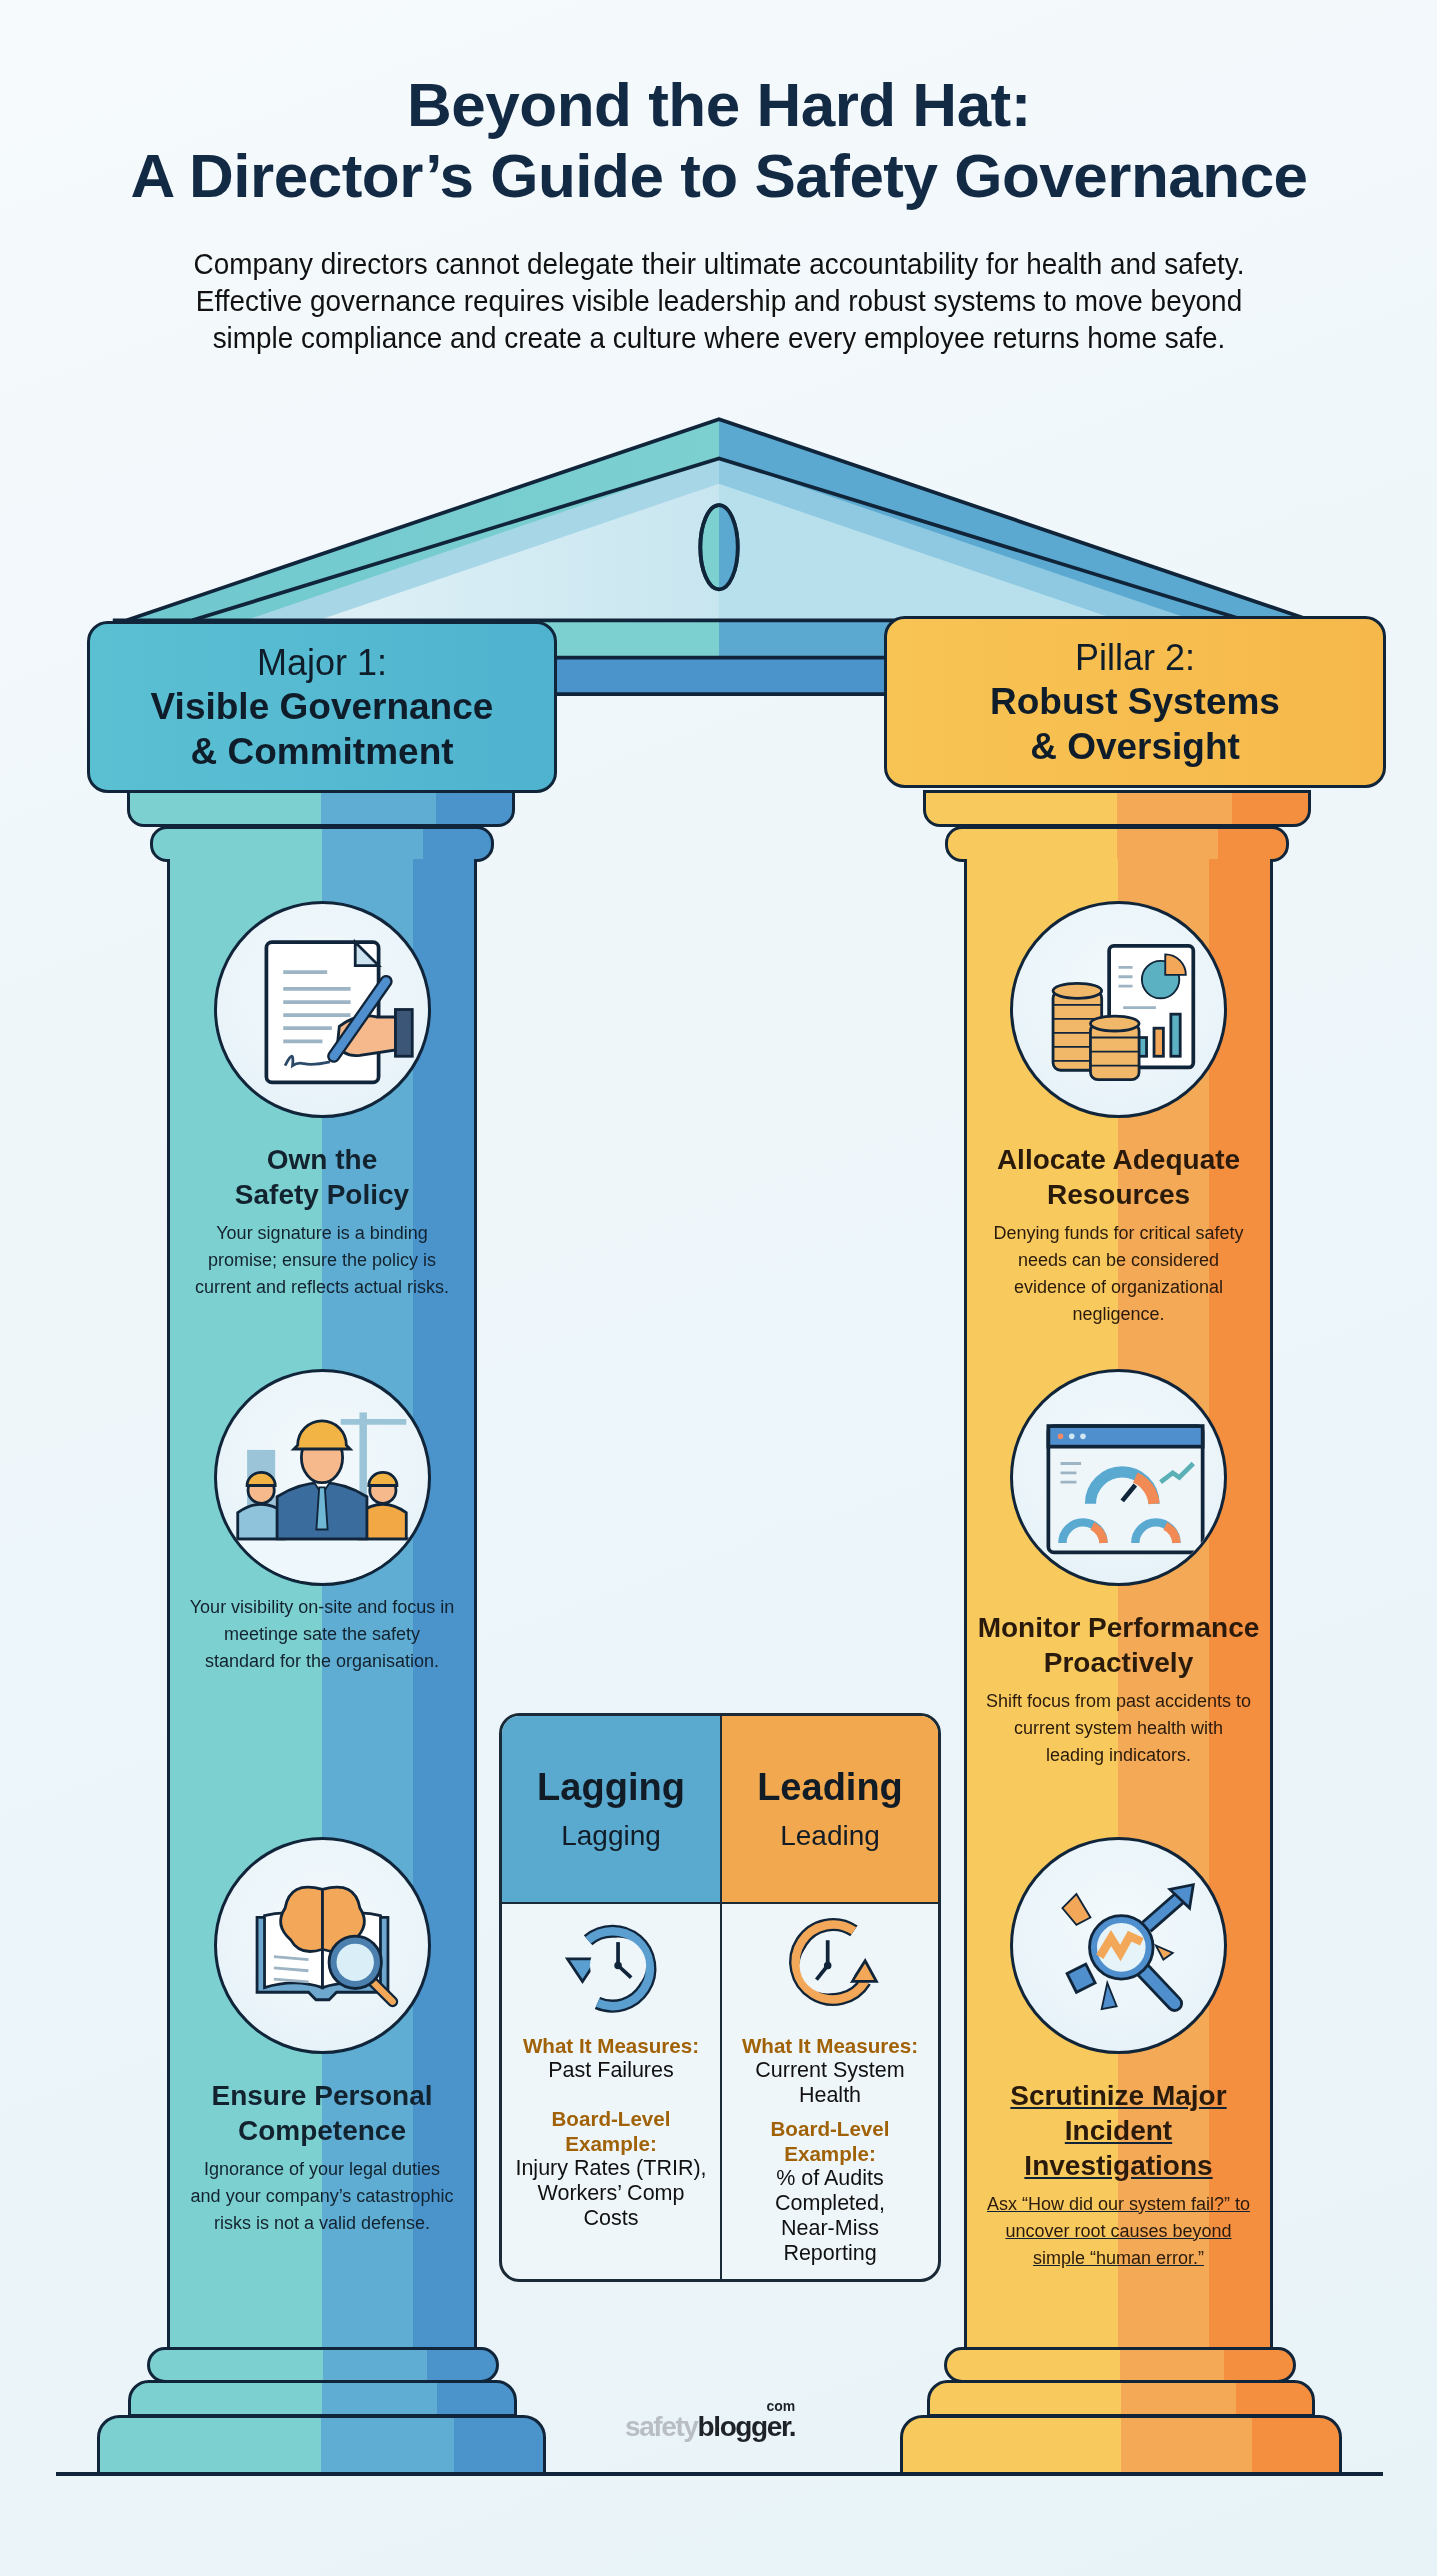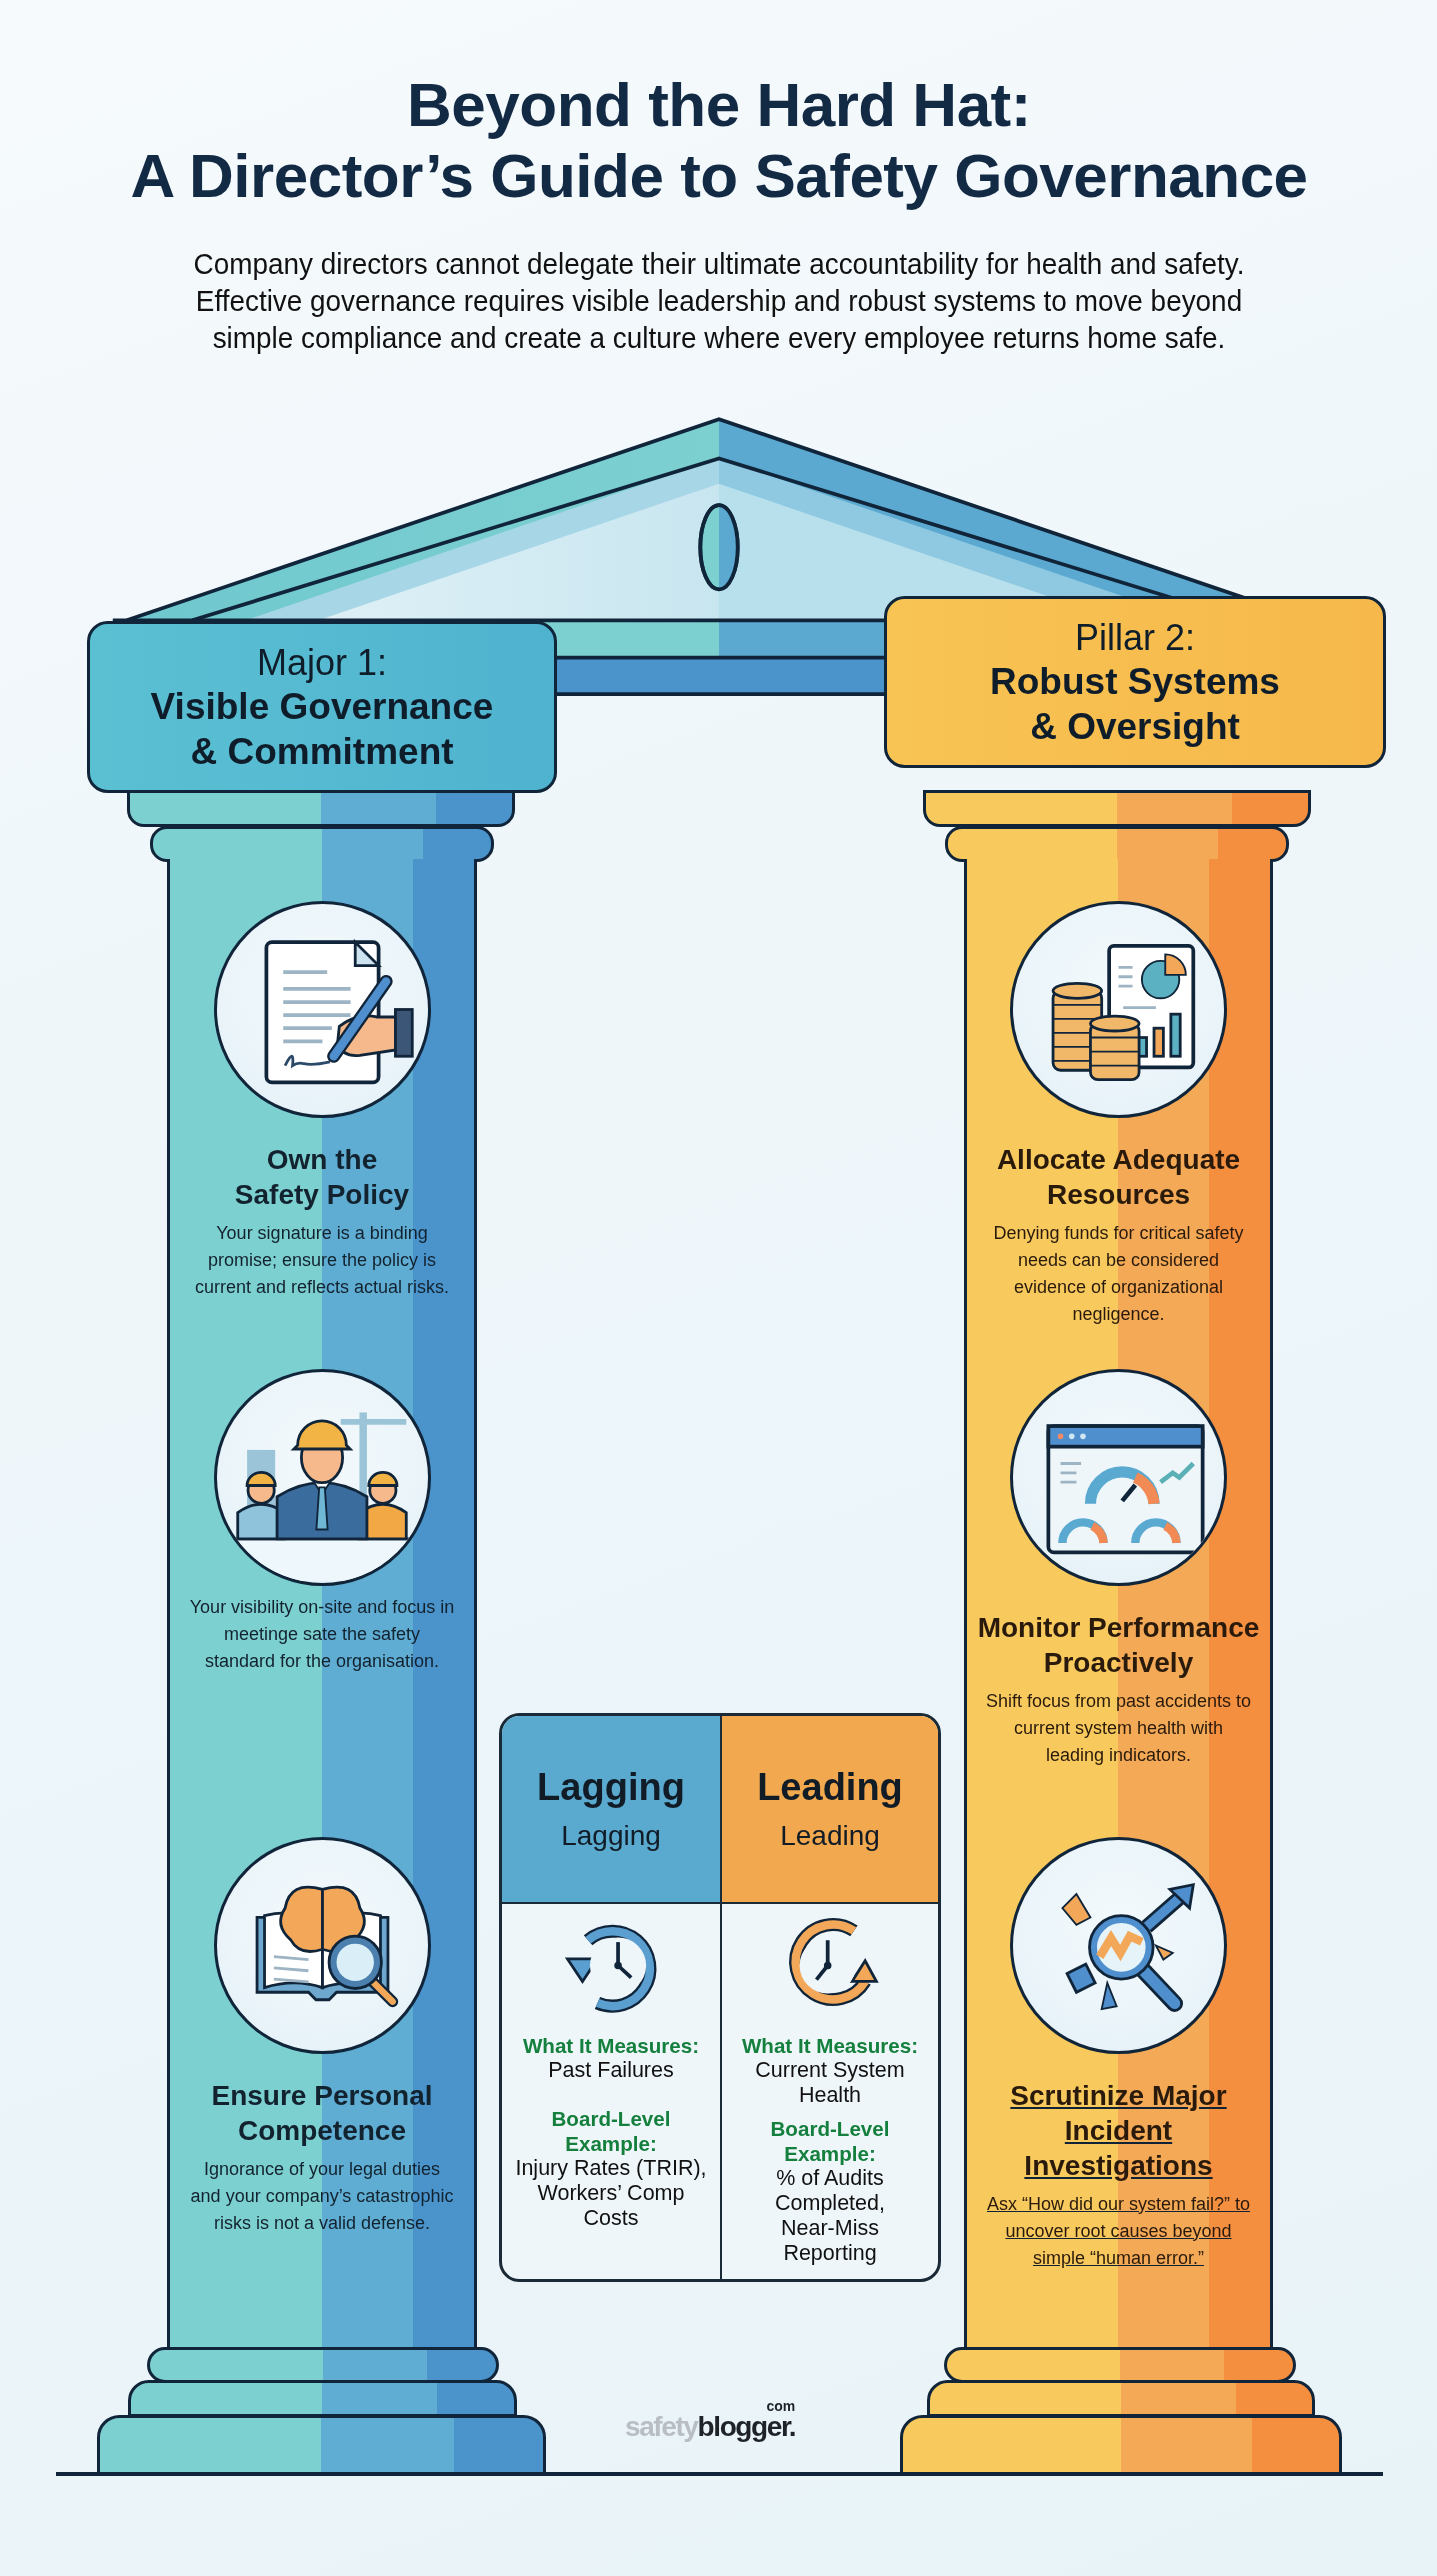--- a/index.html
+++ b/index.html
@@ -38,21 +38,21 @@
 
   
   .pillar-box {
     border: 3.7px solid #11253a;
     border-radius: 20.6px;
     display: flex; flex-direction: column; align-items: center; justify-content: center;
     text-align: center;
     color: #0f1d2b;
   }
   #p1-box { left: 87px; top: 621px; width: 470px; height: 172px; background: linear-gradient(90deg,#5cc0d3,#4fb3d0); }
-  #p2-box { left: 884px; top: 596px; width: 502px; height: 172px; background: linear-gradient(90deg,#f8c454,#f6b84a); }
+  #p2-box { left: 884px; top: 616px; width: 502px; height: 172px; background: linear-gradient(90deg,#f8c454,#f6b84a); }
   .pillar-box .pnum { font-size: 36px; line-height: 43px; }
   .pillar-box .pname { font-size: 37px; line-height: 45px; font-weight: bold; }
 
   
   .cap { border: 3.7px solid #11253a; }
   .blue-grad { background: linear-gradient(90deg,#7dd0d0 0%,#7dd0d0 50%,#5fadd2 50%,#5fadd2 80%,#4a94cb 80%,#4a94cb 100%); }
   .orange-grad { background: linear-gradient(90deg,#f8ca5e 0%,#f8ca5e 50%,#f3a955 50%,#f3a955 80%,#f58f40 80%,#f58f40 100%); }
 
   
   .shaft {
@@ -94,21 +94,21 @@
   .kpi-head {
     height: 188px; border-bottom: 2.8px solid #1a2a36;
     display: flex; flex-direction: column; align-items: center; justify-content: center;
   }
   .kpi-head.lag { background: #5aaad0; }
   .kpi-head.lead { background: #f2a84e; }
   .kpi-head .kh1 { font-weight: bold; font-size: 38px; line-height: 47px; color: #111c26; }
   .kpi-head .kh2 { font-size: 28px; line-height: 37px; color: #111c26; margin-top: 5.6px; }
   .kpi-body { flex: 1; text-align: center; padding-top: 11.2px; }
   .kpi-body .clock { height: 101px; display: flex; justify-content: center; align-items: center; }
-  .kpi-body .lbl { font-weight: bold; font-size: 20.6px; line-height: 25px; color: #15803d; margin-top: 17px; }
+  .kpi-body .lbl { font-weight: bold; font-size: 20.6px; line-height: 25px; color: #a16207; margin-top: 17px; }
   .kpi-body .val { font-size: 21.5px; line-height: 25px; color: #111; }
   .kpi-body .gap { height: 13px; }
 
   
   .base-ring { border: 3.7px solid #11253a; border-radius: 24px; }
 
   #ground { left: 56px; top: 2472px; width: 1327px; height: 3.7px; background: #11253a; }
 
   #logo {
     left: 625px; top: 2411px; font-weight: bold; font-size: 28px; letter-spacing: -1.4px;

